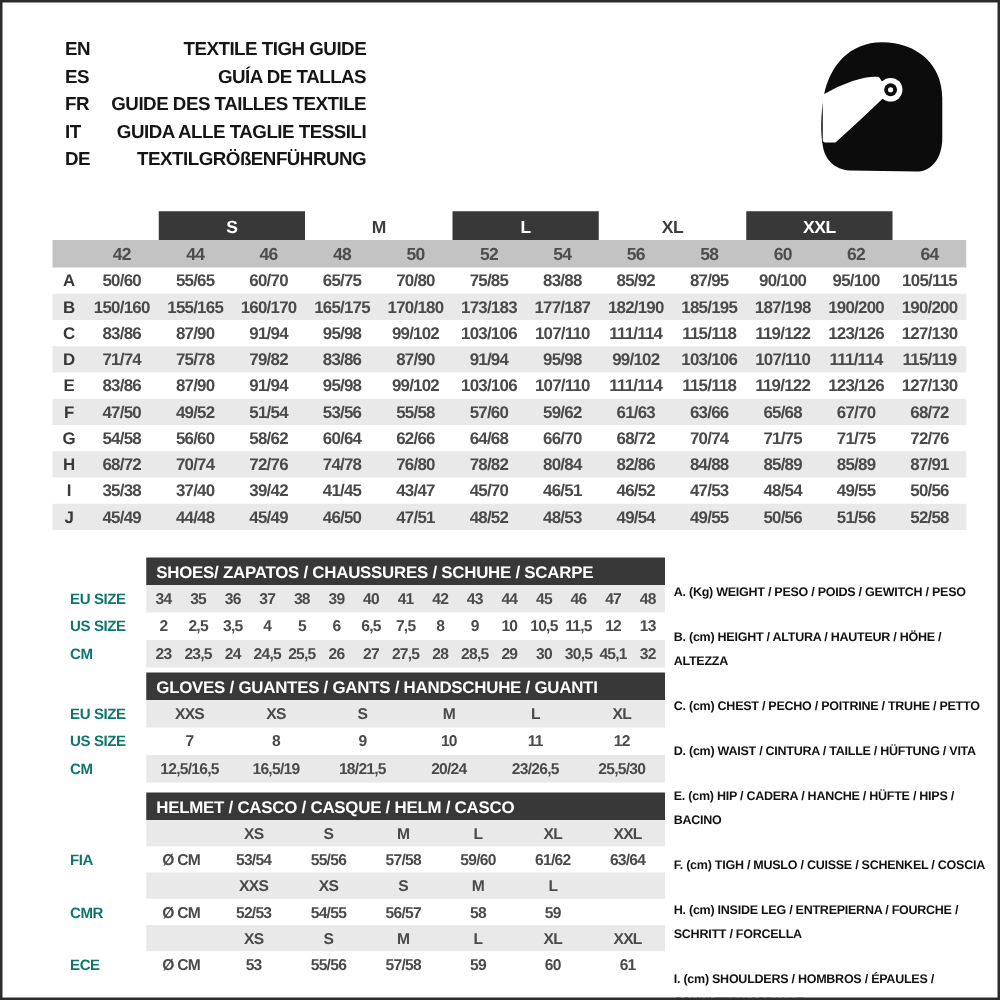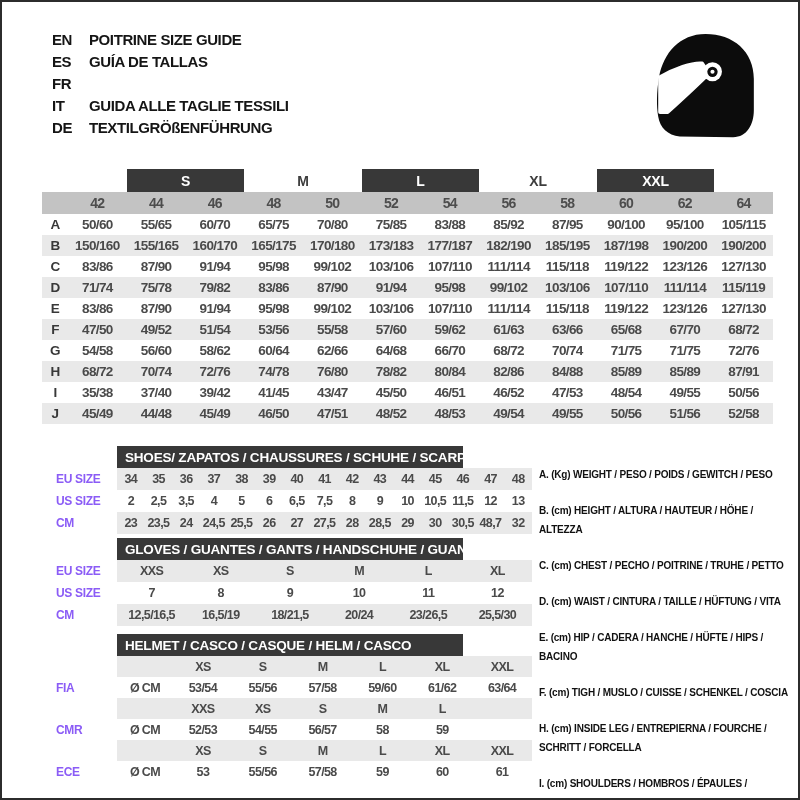--- a/index.html
+++ b/index.html
@@ -8,21 +8,21 @@
     width:800px; height:800px;
     font-family:"Liberation Sans", sans-serif;
     position:relative;
     border:2px solid #2c2c2c;
     overflow:hidden;
   }
   .page { position:absolute; inset:0; }
 
   
   .lang-block { position:absolute; left:50px; top:26px; }
-  .lang-row { height:22px; display:flex; align-items:center; }
+  .lang-row { height:22px; display:flex; align-items:center;justify-content:space-between; }
   .lang-code, .lang-title {
     font-weight:bold; font-size:15px; color:#151515; letter-spacing:-0.4px; white-space:nowrap;
   }
   .lang-code { width:37px; }
 
   
   .helmet-icon { position:absolute; left:645px; top:22px; width:112px; height:118px; }
   .helmet-icon svg { width:100%; height:100%; }
 
   
@@ -44,24 +44,24 @@
   .t-letter { color:#383838; }
   .t-data-row { height:21px; }
   .t-data-row.stripe { background:#e9e9e9; }
 
   
   .section { position:absolute; left:40px; width:730px; }
   .sec-row { display:flex; height:22px; }
   .helm-row { height:21px; }
   .sec-label {
     width:75px; display:flex; align-items:center; padding-left:14px;
-    font-weight:bold; font-size:12px; color:#8b5cf6; letter-spacing:-0.3px; white-space:nowrap;
+    font-weight:bold; font-size:12px; color:#0f766e; letter-spacing:-0.3px; white-space:nowrap;
   }
   .sec-headerbar {
-    width:346px; background:#383838; color:#ffffff;
+    width:415px; background:#383838; color:#ffffff;
     display:flex; align-items:center; padding-left:8px;
     font-weight:bold; font-size:13.5px; letter-spacing:-0.2px; white-space:nowrap;
   }
   .sec-table { width:415px; display:grid; }
   .sec-table.shaded { background:#e9e9e9; }
   .shoes-grid  { grid-template-columns:repeat(15,1fr); }
   .gloves-grid { grid-template-columns:repeat(6,1fr); }
   .helmet-grid { grid-template-columns:56px repeat(6,1fr); }
   .sec-cell {
     display:flex; align-items:center; justify-content:center;
@@ -77,28 +77,29 @@
   }
 </style>
 </head>
 <body>
 
 <div class="page">
 
   <div class="lang-block">
       <div class="lang-row">
         <div class="lang-code">EN</div>
-        <div class="lang-title">POITRINE SIZE GUIDE</div>
+        <div class="lang-title">TEXTILE TIGH GUIDE</div>
       </div>
       <div class="lang-row">
         <div class="lang-code">ES</div>
         <div class="lang-title">GUÍA DE TALLAS</div>
       </div>
       <div class="lang-row">
         <div class="lang-code">FR</div>
+        <div class="lang-title">GUIDE DES TAILLES TEXTILE</div>
       </div>
       <div class="lang-row">
         <div class="lang-code">IT</div>
         <div class="lang-title">GUIDA ALLE TAGLIE TESSILI</div>
       </div>
       <div class="lang-row">
         <div class="lang-code">DE</div>
         <div class="lang-title">TEXTILGRÖßENFÜHRUNG</div>
       </div>
     </div>
@@ -258,21 +259,21 @@
         <div class="t-cell">85/89</div>
         <div class="t-cell">87/91</div>
       </div>
       <div class="t-grid t-data-row">
         <div class="t-cell t-letter">I</div>
         <div class="t-cell">35/38</div>
         <div class="t-cell">37/40</div>
         <div class="t-cell">39/42</div>
         <div class="t-cell">41/45</div>
         <div class="t-cell">43/47</div>
-        <div class="t-cell">45/50</div>
+        <div class="t-cell">45/70</div>
         <div class="t-cell">46/51</div>
         <div class="t-cell">46/52</div>
         <div class="t-cell">47/53</div>
         <div class="t-cell">48/54</div>
         <div class="t-cell">49/55</div>
         <div class="t-cell">50/56</div>
       </div>
       <div class="t-grid t-data-row stripe">
         <div class="t-cell t-letter">J</div>
         <div class="t-cell">45/49</div>
@@ -344,21 +345,21 @@
           <div class="sec-cell">24,5</div>
           <div class="sec-cell">25,5</div>
           <div class="sec-cell">26</div>
           <div class="sec-cell">27</div>
           <div class="sec-cell">27,5</div>
           <div class="sec-cell">28</div>
           <div class="sec-cell">28,5</div>
           <div class="sec-cell">29</div>
           <div class="sec-cell">30</div>
           <div class="sec-cell">30,5</div>
-          <div class="sec-cell">48,7</div>
+          <div class="sec-cell">45,1</div>
           <div class="sec-cell">32</div>
         </div>
       </div>
     </div>
   <div class="section" style="top:536px">
       <div class="sec-row">
         <div class="sec-label"></div>
         <div class="sec-headerbar">GLOVES / GUANTES / GANTS / HANDSCHUHE / GUANTI</div>
       </div>
       <div class="sec-row">

